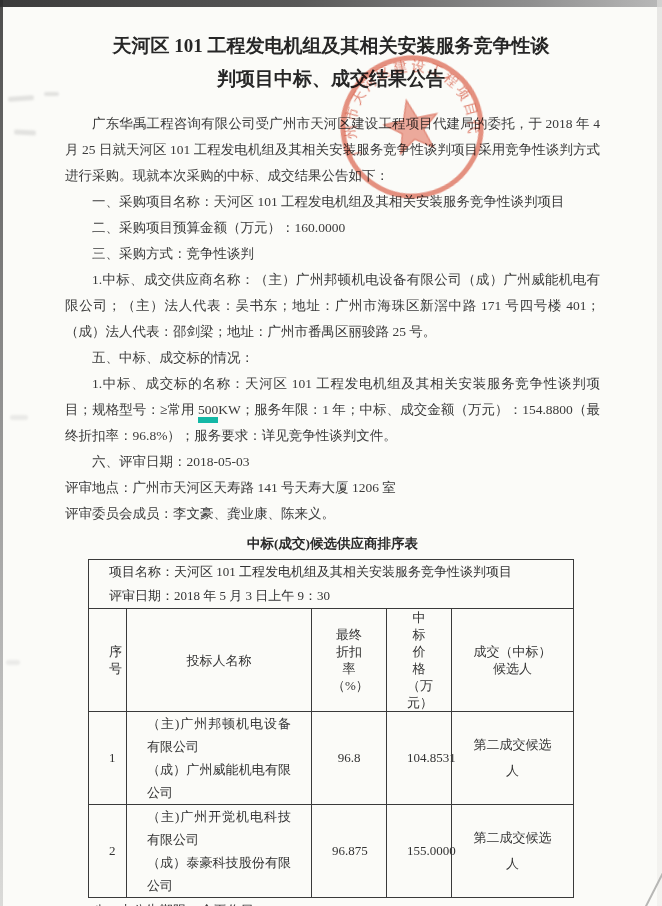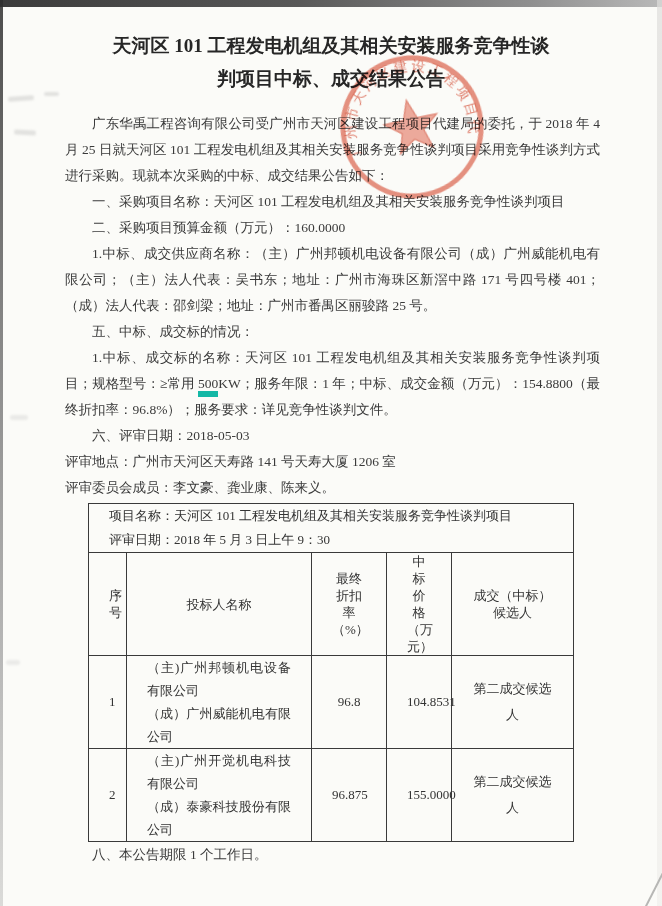--- a/index.html
+++ b/index.html
@@ -65,27 +65,29 @@
   <div class="smudge sm5"></div>
   <div class="smudge sm6"></div>
 
   <div class="doc">
     <h1 class="title">天河区 101 工程发电机组及其相关安装服务竞争性谈判项目中标、成交结果公告</h1>
 
     <div class="body">
       <p class="ind">广东华禹工程咨询有限公司受广州市天河区建设工程项目代建局的委托，于 2018 年 4 月 25 日就天河区 101 工程发电机组及其相关安装服务竞争性谈判项目采用竞争性谈判方式进行采购。现就本次采购的中标、成交结果公告如下：</p>
       <p class="ind">一、采购项目名称：天河区 101 工程发电机组及其相关安装服务竞争性谈判项目</p>
       <p class="ind">二、采购项目预算金额（万元）：160.0000</p>
+      <p class="ind">三、采购方式：竞争性谈判</p>
       <p class="ind">1.中标、成交供应商名称：（主）广州邦顿机电设备有限公司（成）广州威能机电有限公司；（主）法人代表：吴书东；地址：广州市海珠区新滘中路 171 号四号楼 401；（成）法人代表：邵剑梁；地址：广州市番禺区丽骏路 25 号。</p>
       <p class="ind">五、中标、成交标的情况：</p>
       <p class="ind"><span>1.中标、成交标的名称：天河区 101 工程发电机组及其相关安装服务竞争性谈判项目；规格型号：≥常用 </span><span class="u">500</span><span>KW；服务年限：1 年；中标、成交金额（万元）：154.8800（最终折扣率：96.8%）；服务要求：详见竞争性谈判文件。</span></p>
       <p class="ind">六、评审日期：2018-05-03</p>
       <p>评审地点：广州市天河区天寿路 141 号天寿大厦 1206 室</p>
       <p>评审委员会成员：李文豪、龚业康、陈来义。</p>
 
+      <div class="table-title">中标(成交)候选供应商排序表</div>
 
       <table class="rank">
         <colgroup>
           <col style="width:38px">
             <col style="width:185px">
             <col style="width:75px">
             <col style="width:65px">
             <col style="width:122px">
         </colgroup>
         <tbody>

